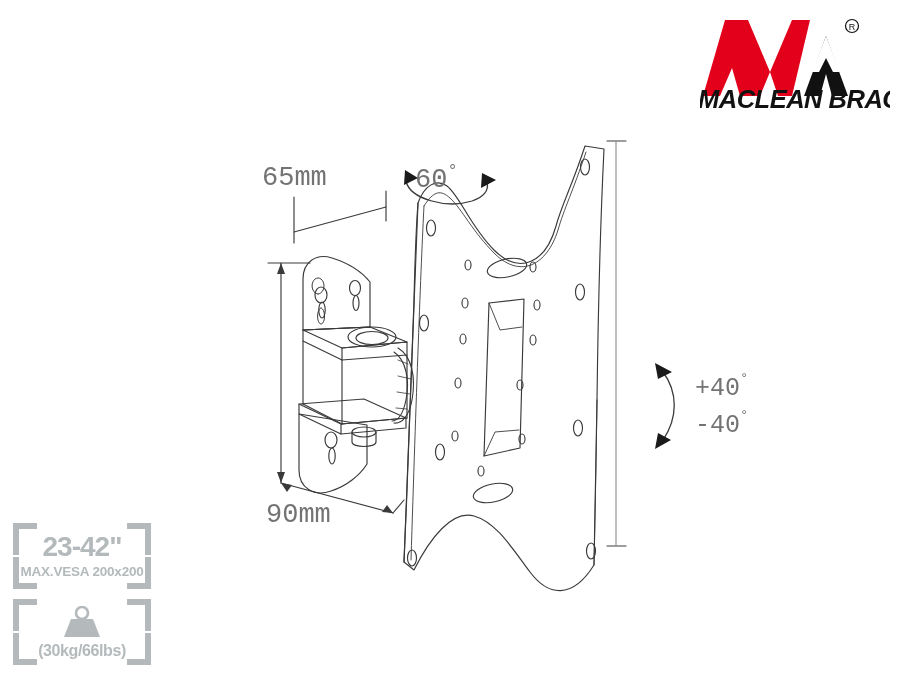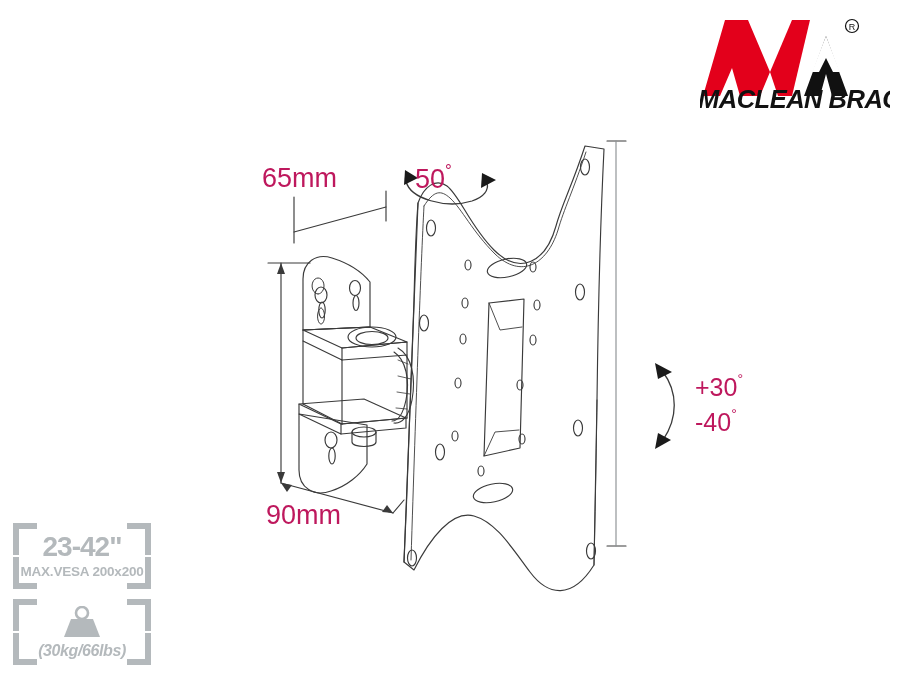--- a/index.html
+++ b/index.html
@@ -19,23 +19,23 @@
   .logo-word{
     font-family:"Liberation Sans", sans-serif;
     font-weight:bold;font-style:italic;
     font-size:25.5px;letter-spacing:-0.5px;
     fill:#121212;
   }
 
   
   .dim{
     position:absolute;
-    font-family:Liberation Sans, sans-serif;
+    font-family:Liberation Mono, monospace;
     font-size:27px;
-    color:#be185d;
+    color:#737373;
     white-space:nowrap;
     letter-spacing:0px;
   }
   .deg{font-size:17px;vertical-align:super;position:relative;top:-2px;}
   .deg-s{font-size:14px;vertical-align:super;position:relative;top:-3px;}
 
   #d-65   {left:262px;top:163px;}
   #d-60   {left:415px;top:163px;}
   #d-220  {left:629px;top:279px;}
   #d-110  {left:172px;top:358px;}
@@ -55,21 +55,21 @@
     display:flex;flex-direction:column;align-items:center;justify-content:center;
     color:#b4b9bc;
   }
   .b-size{
     font-size:28px;font-weight:bold;letter-spacing:-1px;line-height:1;
   }
   .b-vesa{
     font-size:13.5px;font-weight:bold;line-height:1;margin-top:4px;letter-spacing:-0.2px;
   }
   .b-weight{
-    font-size:16px;font-weight:bold;line-height:1;margin-top:3px;letter-spacing:-0.4px;font-style:italic;
+    font-size:16px;font-weight:bold;line-height:1;margin-top:3px;letter-spacing:-0.4px;
   }
   .wicon{display:block;}
 </style>
 </head>
 <body>
 
 <div id="stage">
 
   <div id="logo">
     <svg width="190" height="95" viewBox="0 0 190 95">
@@ -248,28 +248,28 @@
           <ellipse cx="364" cy="432" rx="12" ry="5"></ellipse>
           <path d="M352,432 L352,442 C352,448 376,448 376,442 L376,432"></path>
         </g>
       </g>
 
     </g>
   </svg>
 
   <div class="dim" id="d-65">65mm</div>
 
-  <div class="dim" id="d-60"><span>50</span><span class="deg">°</span></div>
+  <div class="dim" id="d-60"><span>60</span><span class="deg">°</span></div>
 
 
 
   <div class="dim" id="d-90">90mm</div>
 
   <div class="dim" id="d-tilt">
-    <div><span>+30</span><span class="deg-s">°</span></div>
+    <div><span>+40</span><span class="deg-s">°</span></div>
     <div><span>-40</span><span class="deg-s">°</span></div>
   </div>
 
   <div id="badges">
 
     <div class="badge">
       <svg class="brk" width="152" height="68" viewBox="0 0 152 68">
         <path d="M28,4 L10,4 L10,30" fill="none" stroke="#b4b9bc" stroke-width="6" stroke-linecap="square"></path>
         <path d="M10,38 L10,64 L28,64" fill="none" stroke="#b4b9bc" stroke-width="6" stroke-linecap="square"></path>
         <path d="M124,4 L142,4 L142,30" fill="none" stroke="#b4b9bc" stroke-width="6" stroke-linecap="square"></path>

